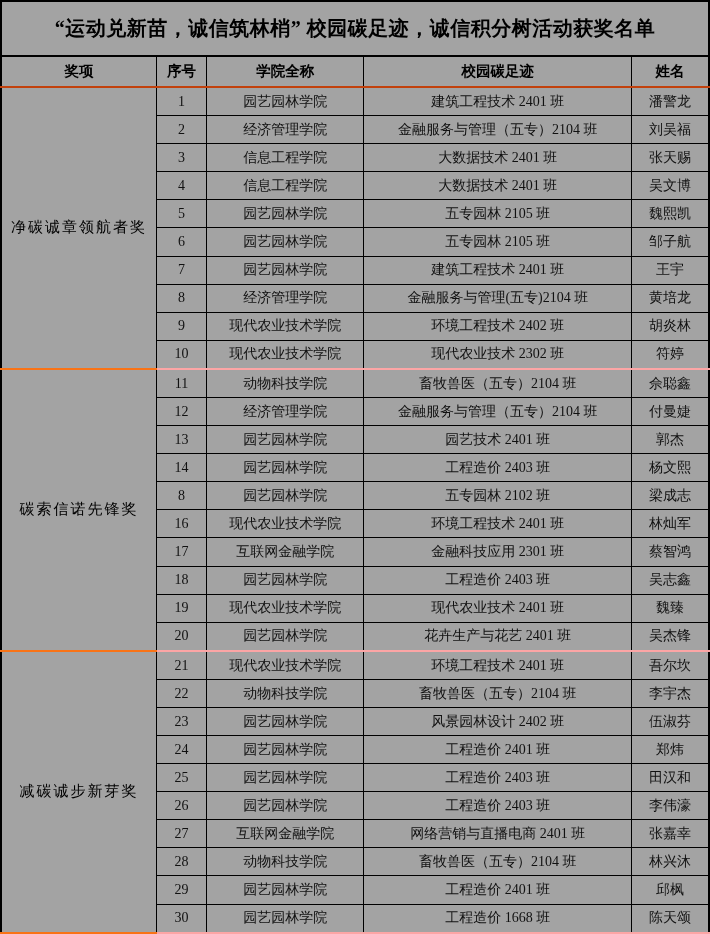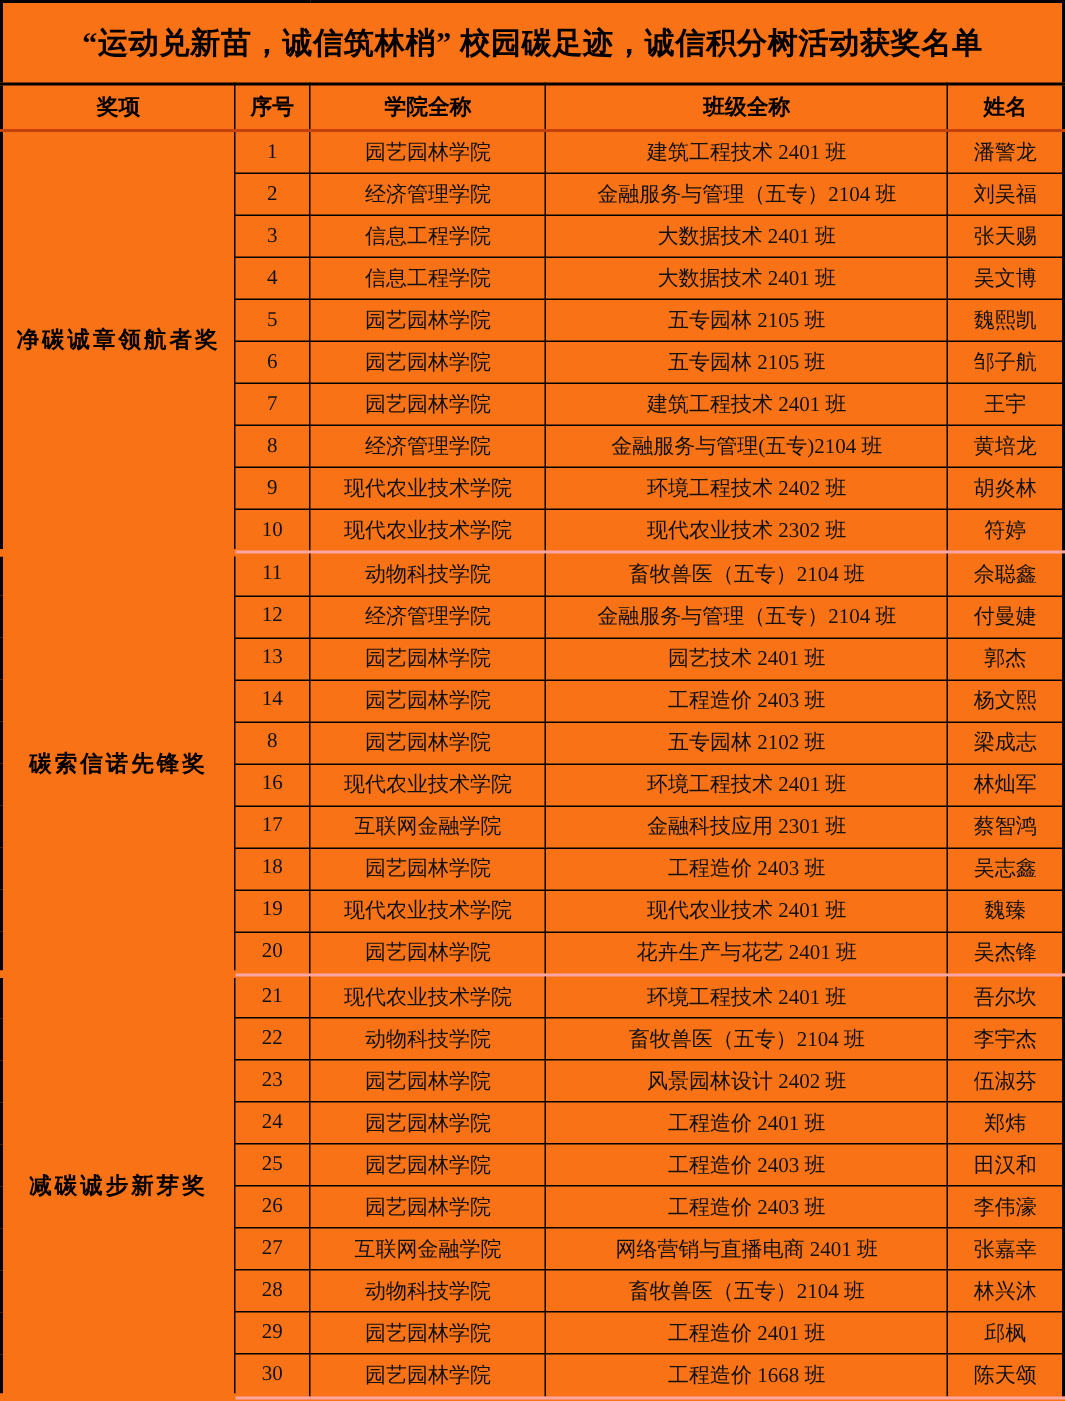--- a/index.html
+++ b/index.html
@@ -8,21 +8,21 @@
     background: #ffffff;
     font-family: "Liberation Serif", "DejaVu Serif", serif;
     color: #000000;
     overflow: hidden;
   }
   table.award-table {
     width: 710px; height: 934px;
     border-collapse: collapse;
     table-layout: fixed;
     border: 2px solid #000000;
-    background: #f97316;
+    background: #a3a3a3;
   }
   col.c-award   { width: 155px; }
   col.c-no      { width: 50px;  }
   col.c-college { width: 157px; }
   col.c-class   { width: 267px; }
   col.c-name    { width: 77px;  }
 
   th, td {
     border: 1px solid #000000;
     text-align: center;
@@ -40,24 +40,24 @@
   }
   thead th.col-header {
     height: 31px;
     font-size: 14.5px;
     font-weight: bold;
     border-bottom: 2px solid #c2410c;
   }
   tbody td { font-size: 14px; color: #111111; }
   td.award-cell {
     font-size: 15px;
-    font-weight: bold;
+    font-weight: normal;
     letter-spacing: 2px;
     color: #000000;
-    border-bottom: 5px solid #f97316;
+    border-bottom: 2px solid #f97316;
   }
   tr.group-end td { border-bottom: 2px solid #fca5a5; }
   td.cell-serial { font-size: 14px; }
 </style>
 </head>
 <body>
 
 <table class="award-table">
   <colgroup>
     <col class="c-award">
@@ -67,21 +67,21 @@
     <col class="c-name">
   </colgroup>
   <thead>
     <tr>
       <th class="title-cell" colspan="5">“运动兑新苗，诚信筑林梢” 校园碳足迹，诚信积分树活动获奖名单</th>
     </tr>
     <tr>
       <th class="col-header">奖项</th>
       <th class="col-header">序号</th>
       <th class="col-header">学院全称</th>
-      <th class="col-header">班级全称</th>
+      <th class="col-header">校园碳足迹</th>
       <th class="col-header">姓名</th>
     </tr>
   </thead>
   <tbody id="table-body">
       <tr>
         <td class="award-cell" rowspan="10">净碳诚章领航者奖</td>
         <td class="cell-serial">1</td>
         <td class="cell-college">园艺园林学院</td>
         <td class="cell-class">建筑工程技术 2401 班</td>
         <td class="cell-name">潘警龙</td>

